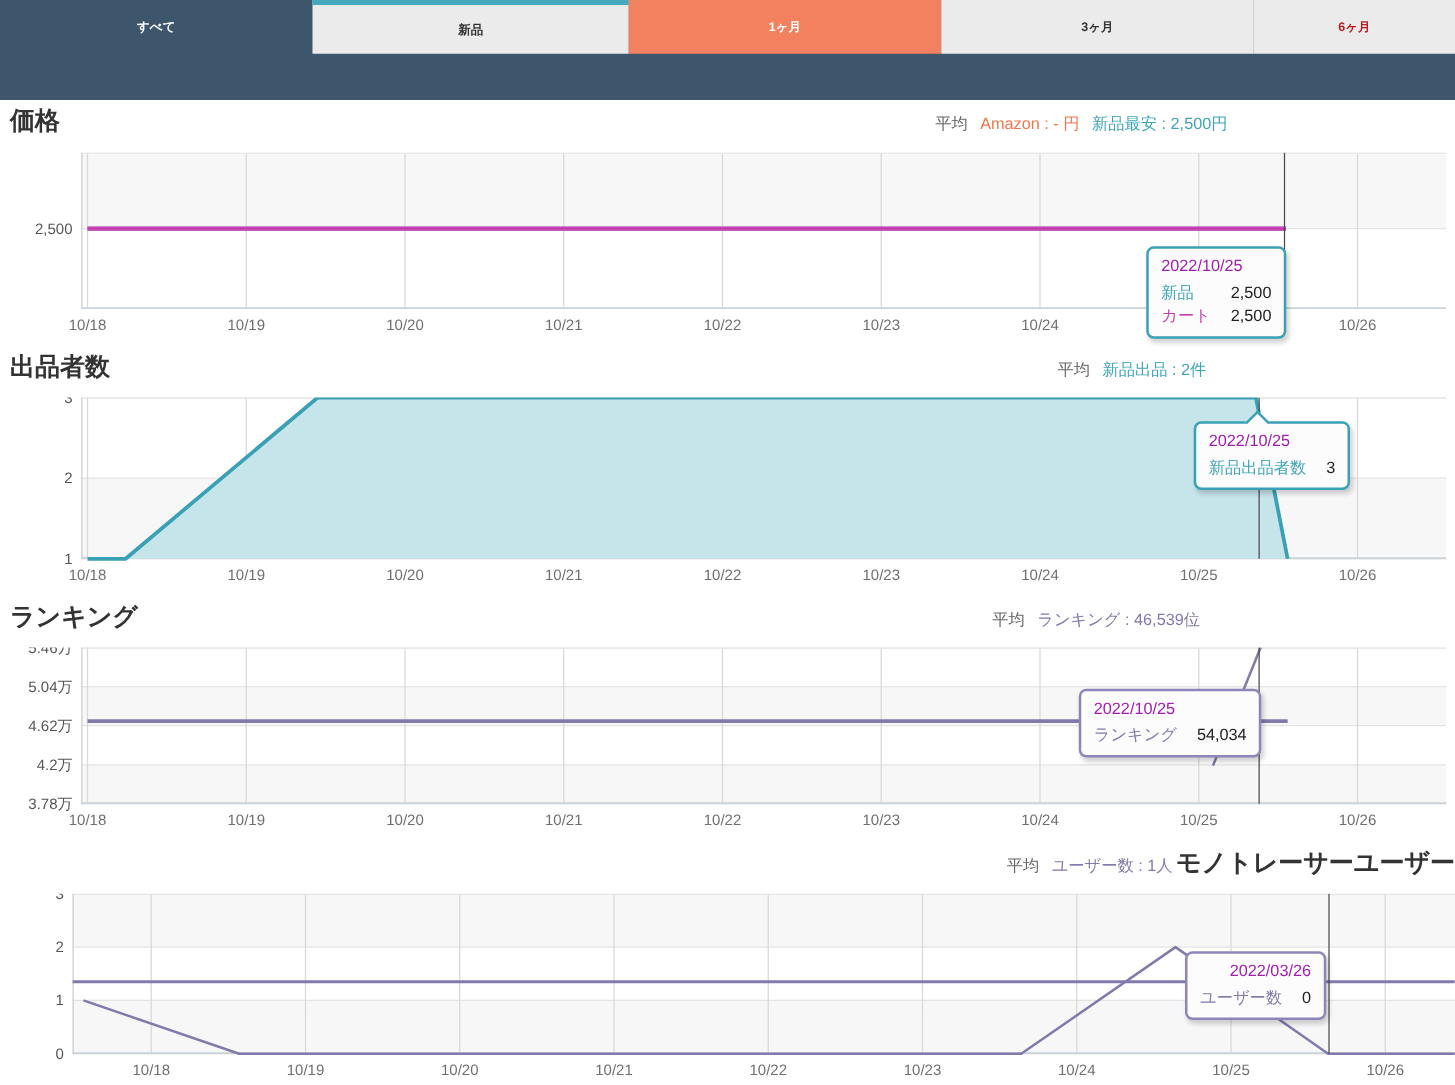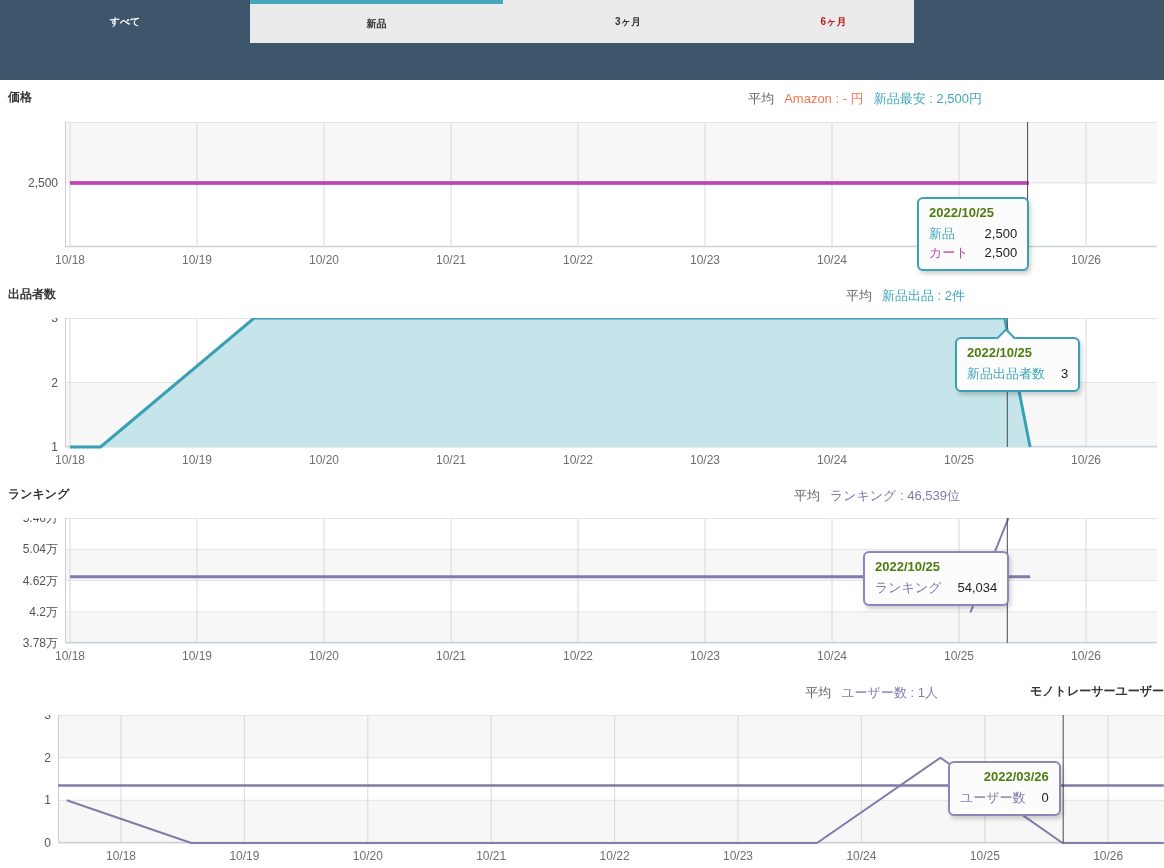--- a/index.html
+++ b/index.html
@@ -11,49 +11,50 @@
   .tab{box-sizing:border-box;display:flex;align-items:center;justify-content:center;
        font-size:10px;font-weight:bold;cursor:pointer;}
   .tab-all{width:250px;background:transparent;color:#ffffff;}
   .tab-new{width:253px;background:#ebebeb;color:#333;border-top:4px solid #47a8bd;}
   .tab-1m{width:250px;background:#f3805f;color:#ffffff;}
   .tab-3m{width:250px;background:#ebebeb;color:#333;}
   .tab-6m{width:161px;background:#ebebeb;color:#b91c1c;}
   
   .sec{position:relative;}
   .sec-head{position:relative;height:21px;margin:0;}
-  .sec-head h2{margin:0;padding-left:8px;font-size:12px;font-weight:600;line-height:21px;color:#333;}
+  .sec-head h2{margin:0;padding-left:8px;font-size:20px;font-weight:600;line-height:21px;color:#333;}
   .avg{position:absolute;top:3px;font-size:13px;white-space:nowrap;}
   .avg span{margin-left:10px;}
   .sec1{padding-top:7px;}  .sec1 .chart-wrap{margin-top:14px;} .sec1 .avg{right:182px;}
   .sec2{padding-top:10px;} .sec2 .chart-wrap{margin-top:13px;} .sec2 .avg{right:199px;}
   .sec3{padding-top:10px;} .sec3 .chart-wrap{margin-top:13px;} .sec3 .avg{right:204px;}
   .sec4{padding-top:11px;text-align:right;} .sec4 .chart-wrap{margin-top:13px;} .sec4 .avg{right:226px;}
   .chart-wrap{position:relative;width:1164px;}
   .chart-wrap svg{display:block;}
   .xlab{font-size:12px;fill:#6f6f6f;}
   .ylab{font-size:12px;fill:#555;}
   
   .tooltip{position:absolute;z-index:5;background:#fcfcfc;border:2px solid #3aa0b5;
            border-radius:6px;padding:6px 10px 7px;font-size:13px;
            box-shadow:2px 3px 4px rgba(0,0,0,.18);}
-  .tt-date{color:#4d7c0f;margin-bottom:4px;white-space:nowrap;font-weight:bold;}
+  .tt-date{color:#a21caf;margin-bottom:4px;white-space:nowrap;}
   .tt-row{display:flex;justify-content:space-between;gap:16px;line-height:19px;white-space:nowrap;}
   .tt-row b{font-weight:normal;color:#222;}
   .tt-arrow{position:absolute;top:-8px;width:12px;height:12px;background:#fcfcfc;
             transform:rotate(45deg);border-style:solid;border-width:2px 0 0 2px;}
 </style>
 </head>
 <body>
 
 <div class="app">
   <div class="topbar">
     <div class="tabs">
       <div class="tab tab-all">すべて</div>
       <div class="tab tab-new">新品</div>
+      <div class="tab tab-1m">1ヶ月</div>
       <div class="tab tab-3m">3ヶ月</div>
       <div class="tab tab-6m">6ヶ月</div>
     </div>
   </div>
 
   <main>
     <section class="sec sec1">
       <div class="sec-head">
         <h2>価格</h2>
         <div class="avg"><span style="color:#666666">平均</span><span style="color:#f0764f">Amazon : - 円</span><span style="color:#3fa6b7">新品最安 : 2,500円</span></div>

